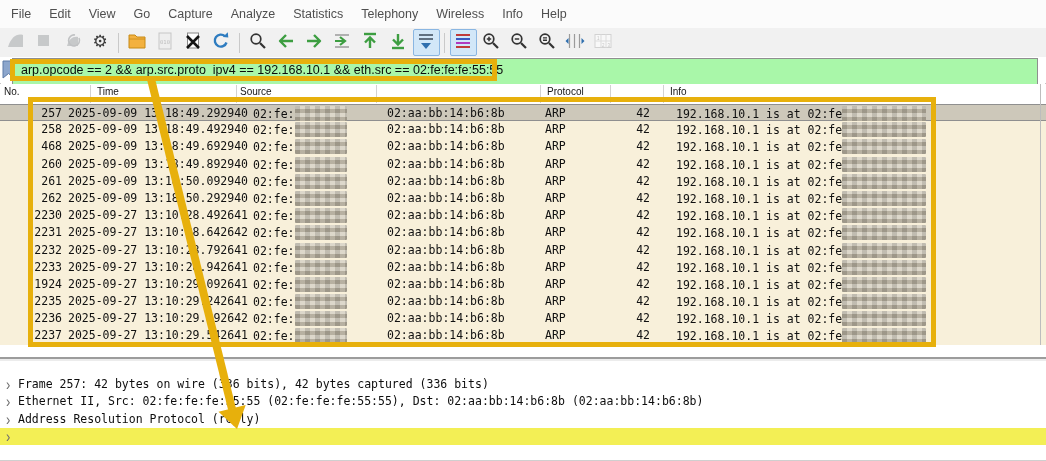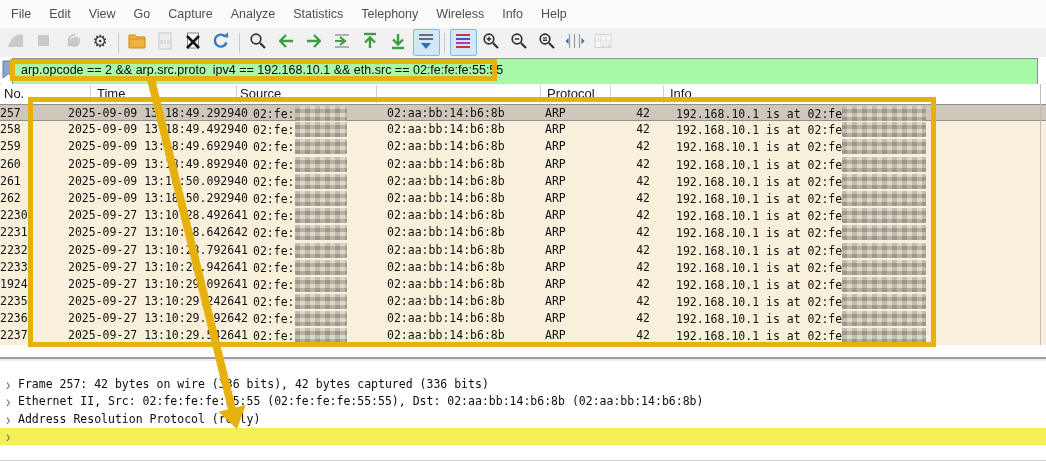--- a/index.html
+++ b/index.html
@@ -19,29 +19,29 @@
   .tb-sep{width:1px;height:20px;background:#c9c9c9;margin:0 4px;}
   
   .filterbar{position:absolute;left:0;top:57px;width:100%;height:26px;background:#ffffff;}
   .bookmark-btn{position:absolute;left:0;top:2px;width:11px;height:22px;overflow:hidden;}
   .filter-input{position:absolute;left:12px;top:1px;width:1026px;height:36px;background:#a9f7a9;
                 border:1px solid #8f8f8f;font-family:"Liberation Sans",sans-serif;font-size:12.5px;
                 color:#0b0b0b;padding:0 0 0 8px;line-height:22px;box-sizing:border-box;white-space:nowrap;overflow:hidden;}
   
   .pl-header{position:absolute;left:0;top:84px;width:100%;height:20px;background:#ffffff;
              border-bottom:1px solid #d0d0d0;}
-  .pl-h-label{position:absolute;top:2px;font-size:13px;color:#161616;white-space:nowrap;}
+  .pl-h-label{position:absolute;top:2px;font-size:10px;color:#161616;white-space:nowrap;}
   .pl-h-div{position:absolute;top:1px;width:1px;height:18px;background:#d2d2d2;}
   
   .pl-rows{position:absolute;left:0;top:104px;width:100%;height:241px;overflow:hidden;
            font-family:"DejaVu Sans Mono","Liberation Mono",monospace;font-size:11.5px;color:#101010;}
   .p-row{position:relative;width:100%;height:17.2px;background:#f8f0da;box-sizing:border-box;}
   .p-row.selected{background:#cdc8ba;border-top:1px solid #8f8f8f;border-bottom:1px solid #8f8f8f;}
   .p-cell{position:absolute;top:1px;white-space:nowrap;}
-  .c-no{left:0;width:62px;text-align:left;}
+  .c-no{left:0;width:62px;text-align:right;}
   .c-time{left:68px;}
   .c-src{left:253px;}
   .c-dst{left:387px;}
   .c-proto{left:545px;}
   .c-len{left:600px;width:50px;text-align:right;}
   .c-info{left:676px;}
   .redact{display:inline-block;vertical-align:-3px;height:15px;border-radius:1px;
           background-color:#c9c2b2;
           background-image:repeating-linear-gradient(0deg,rgba(110,105,92,.28) 0 4px,rgba(255,255,255,.22) 4px 8px),
                            repeating-linear-gradient(90deg,rgba(100,96,85,.25) 0 5px,rgba(242,236,220,.25) 5px 10px);
@@ -261,21 +261,21 @@
       <div class="p-row">
         <span class="p-cell c-no">258</span>
         <span class="p-cell c-time">2025-09-09 13:18:49.492940</span>
         <span class="p-cell c-src">02:fe:<span class="redact" style="width:52px"></span></span>
         <span class="p-cell c-dst">02:aa:bb:14:b6:8b</span>
         <span class="p-cell c-proto">ARP</span>
         <span class="p-cell c-len">42</span>
         <span class="p-cell c-info">192.168.10.1 is at 02:fe<span class="redact" style="width:84px"></span></span>
       </div>
       <div class="p-row">
-        <span class="p-cell c-no">259</span>
+        <span class="p-cell c-no">468</span>
         <span class="p-cell c-time">2025-09-09 13:18:49.692940</span>
         <span class="p-cell c-src">02:fe:<span class="redact" style="width:52px"></span></span>
         <span class="p-cell c-dst">02:aa:bb:14:b6:8b</span>
         <span class="p-cell c-proto">ARP</span>
         <span class="p-cell c-len">42</span>
         <span class="p-cell c-info">192.168.10.1 is at 02:fe<span class="redact" style="width:84px"></span></span>
       </div>
       <div class="p-row">
         <span class="p-cell c-no">260</span>
         <span class="p-cell c-time">2025-09-09 13:18:49.892940</span>

